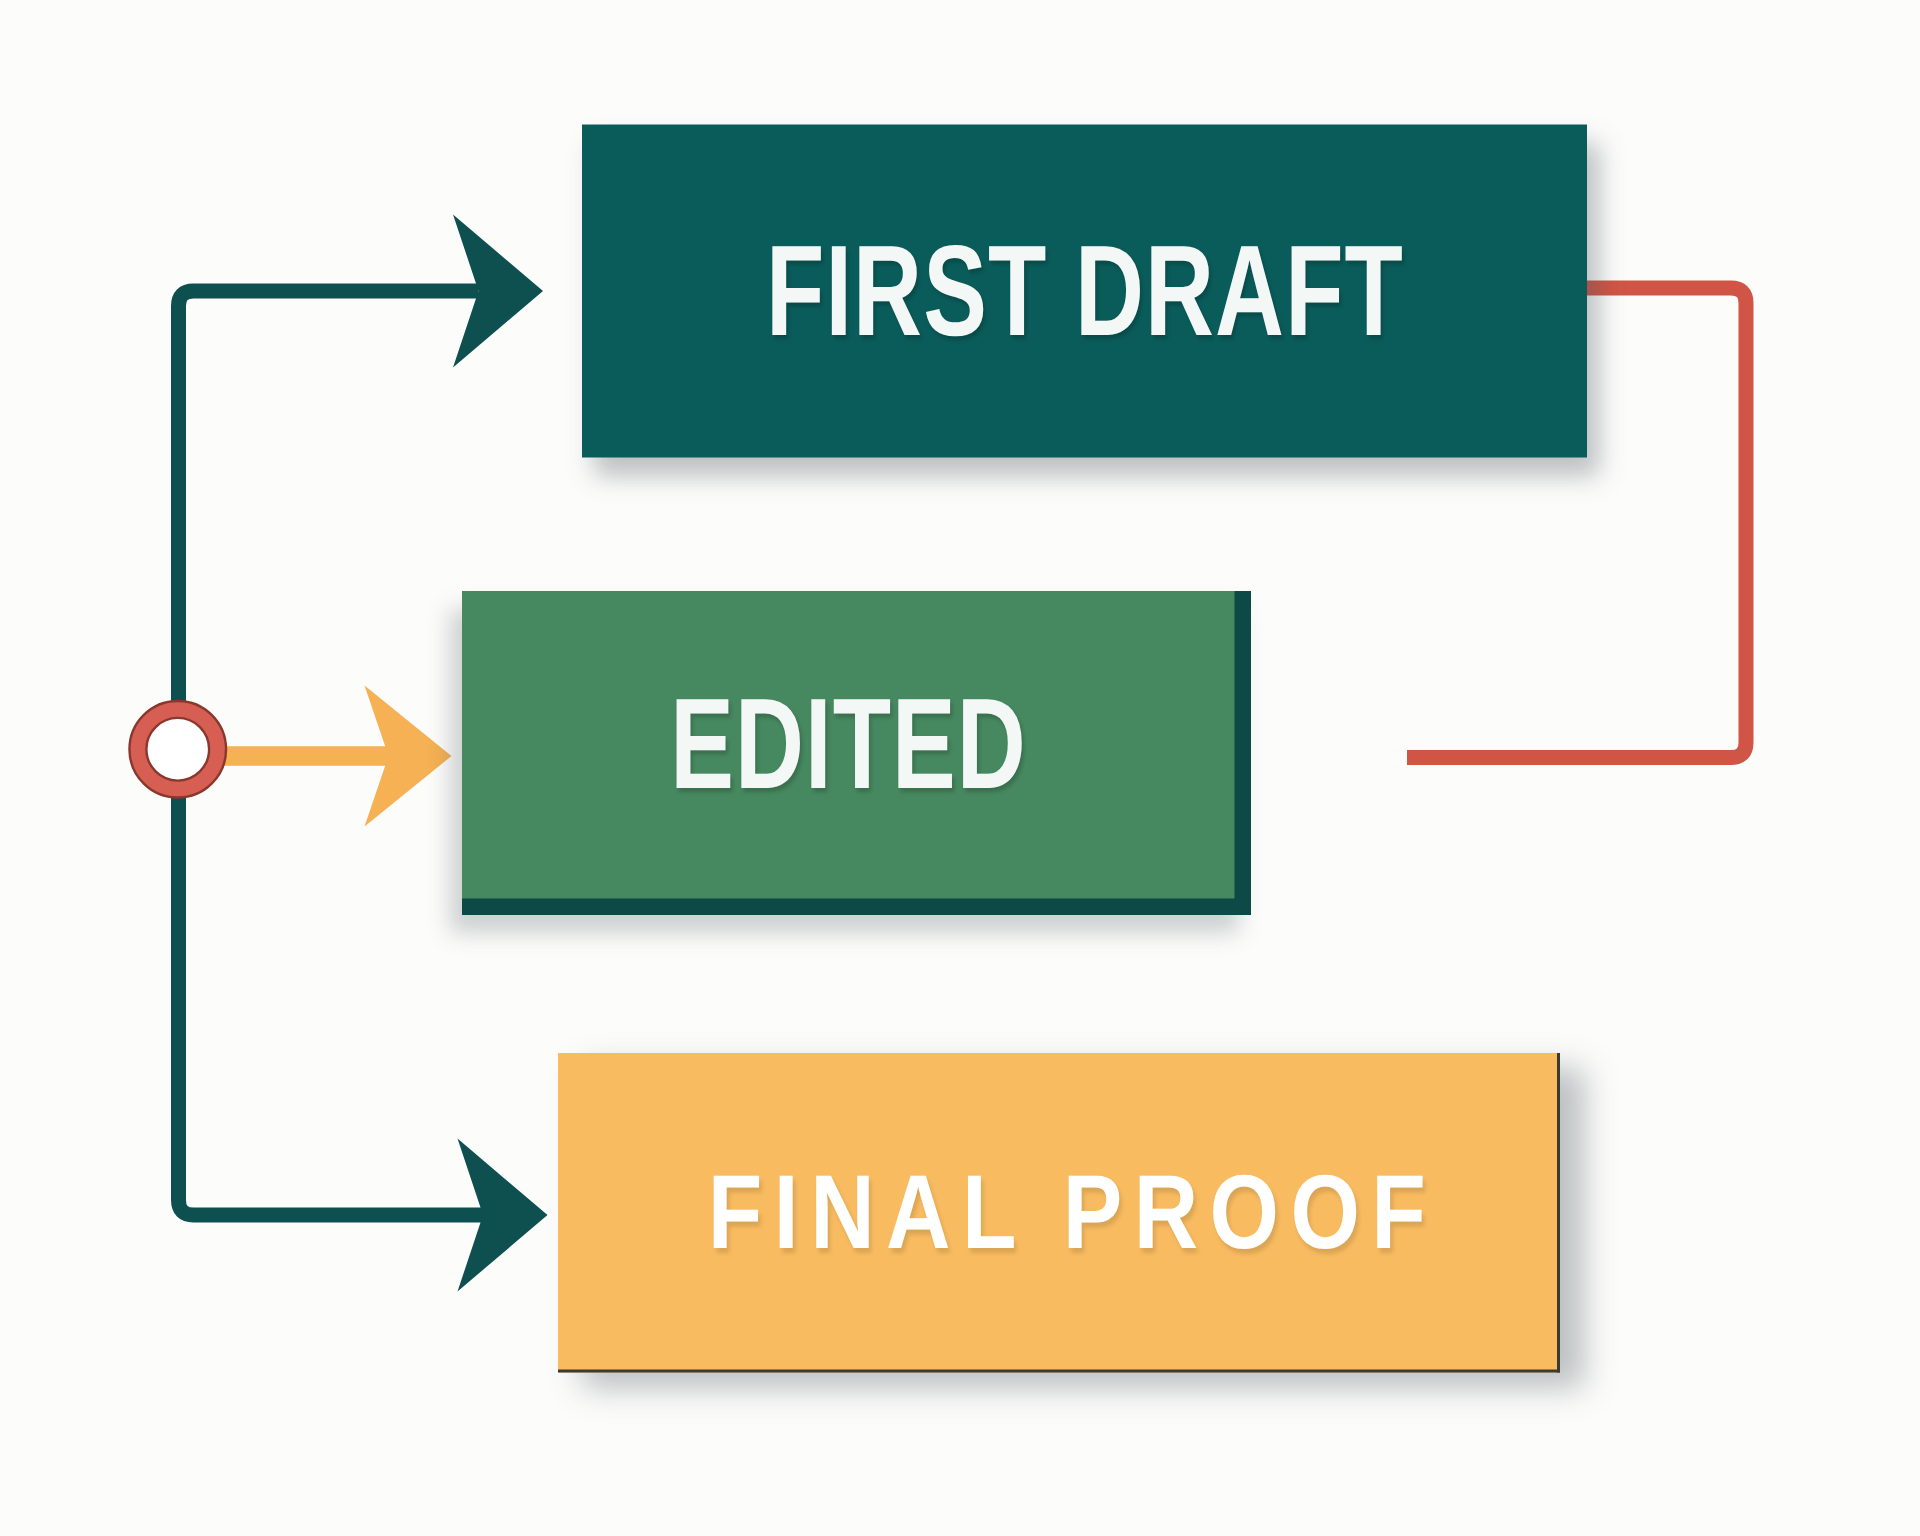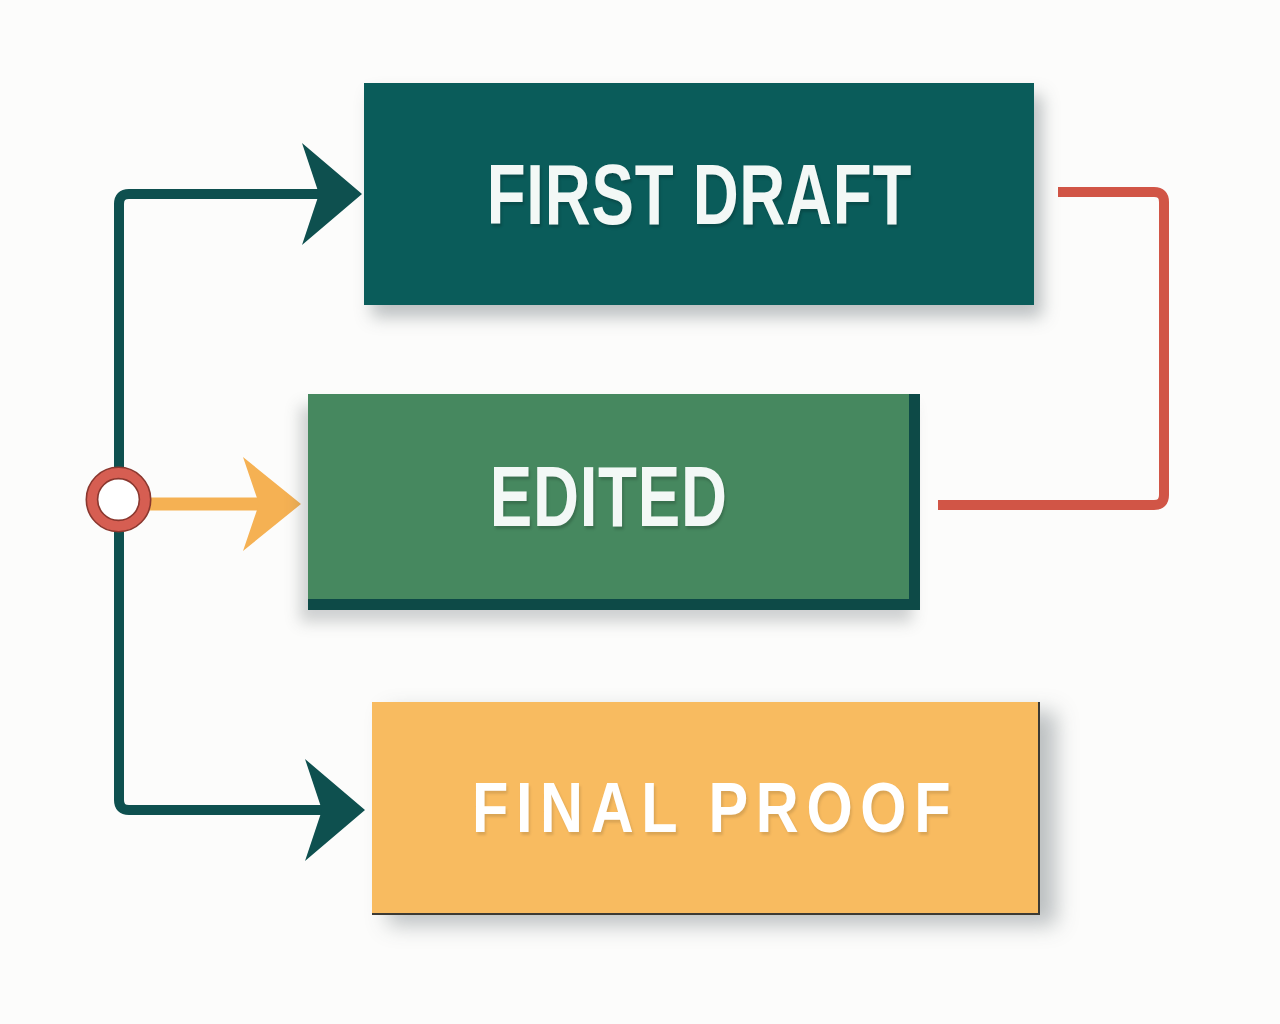--- a/index.html
+++ b/index.html
@@ -16,27 +16,27 @@
     width: 1280px; height: 1024px;
   }
   .node {
     position: absolute;
     display: flex;
     align-items: center;
     justify-content: center;
     box-sizing: border-box;
   }
   .node-first-draft {
-    left: 364px; top: 83px;
+    left: 388px; top: 83px;
     width: 670px; height: 222px;
     box-shadow: 8px 12px 16px rgba(70,80,85,0.35);
   }
   .node-edited {
     left: 308px; top: 394px;
-    width: 612px; height: 216px;
+    width: 526px; height: 216px;
     border-right: 11px solid #0d4a47;
     border-bottom: 11px solid #0d4a47;
     box-shadow: -8px 12px 14px rgba(70,80,85,0.25);
   }
   .node-final-proof {
     left: 372px; top: 702px;
     width: 668px; height: 213px;
     border-right: 2px solid #3c3a34;
     border-bottom: 2px solid #3c3a34;
     box-shadow: 16px 10px 20px rgba(70,80,85,0.35);

